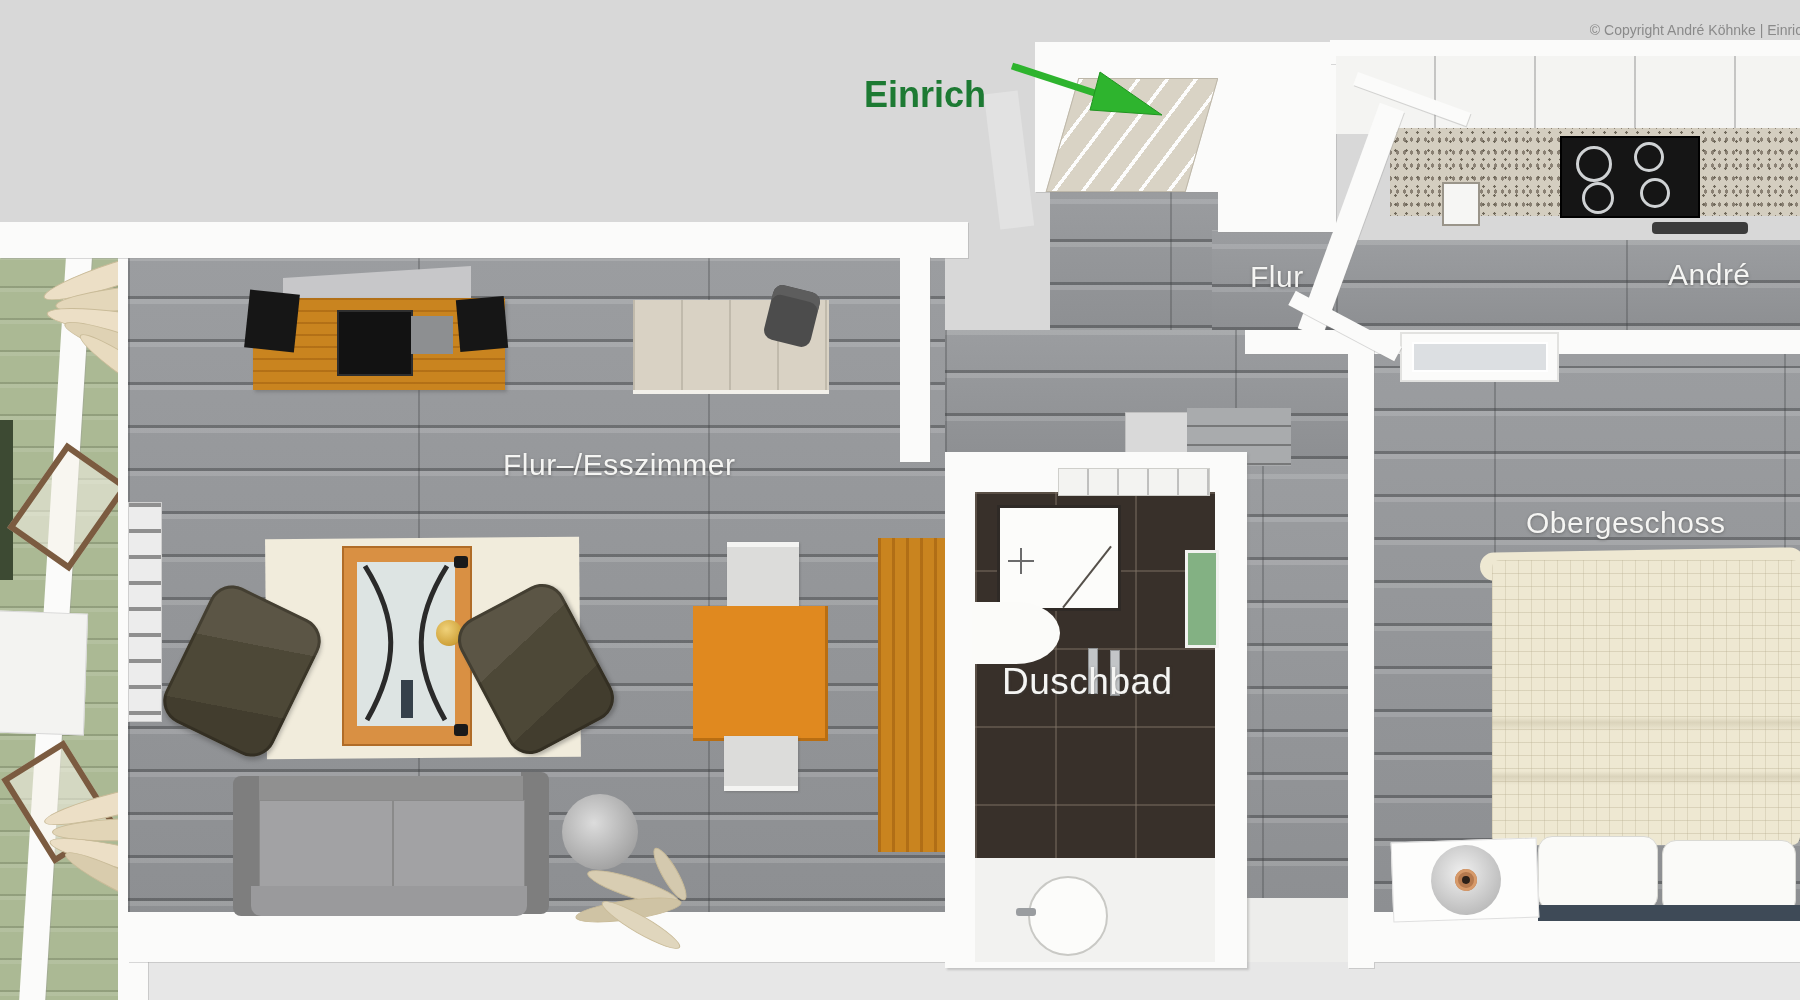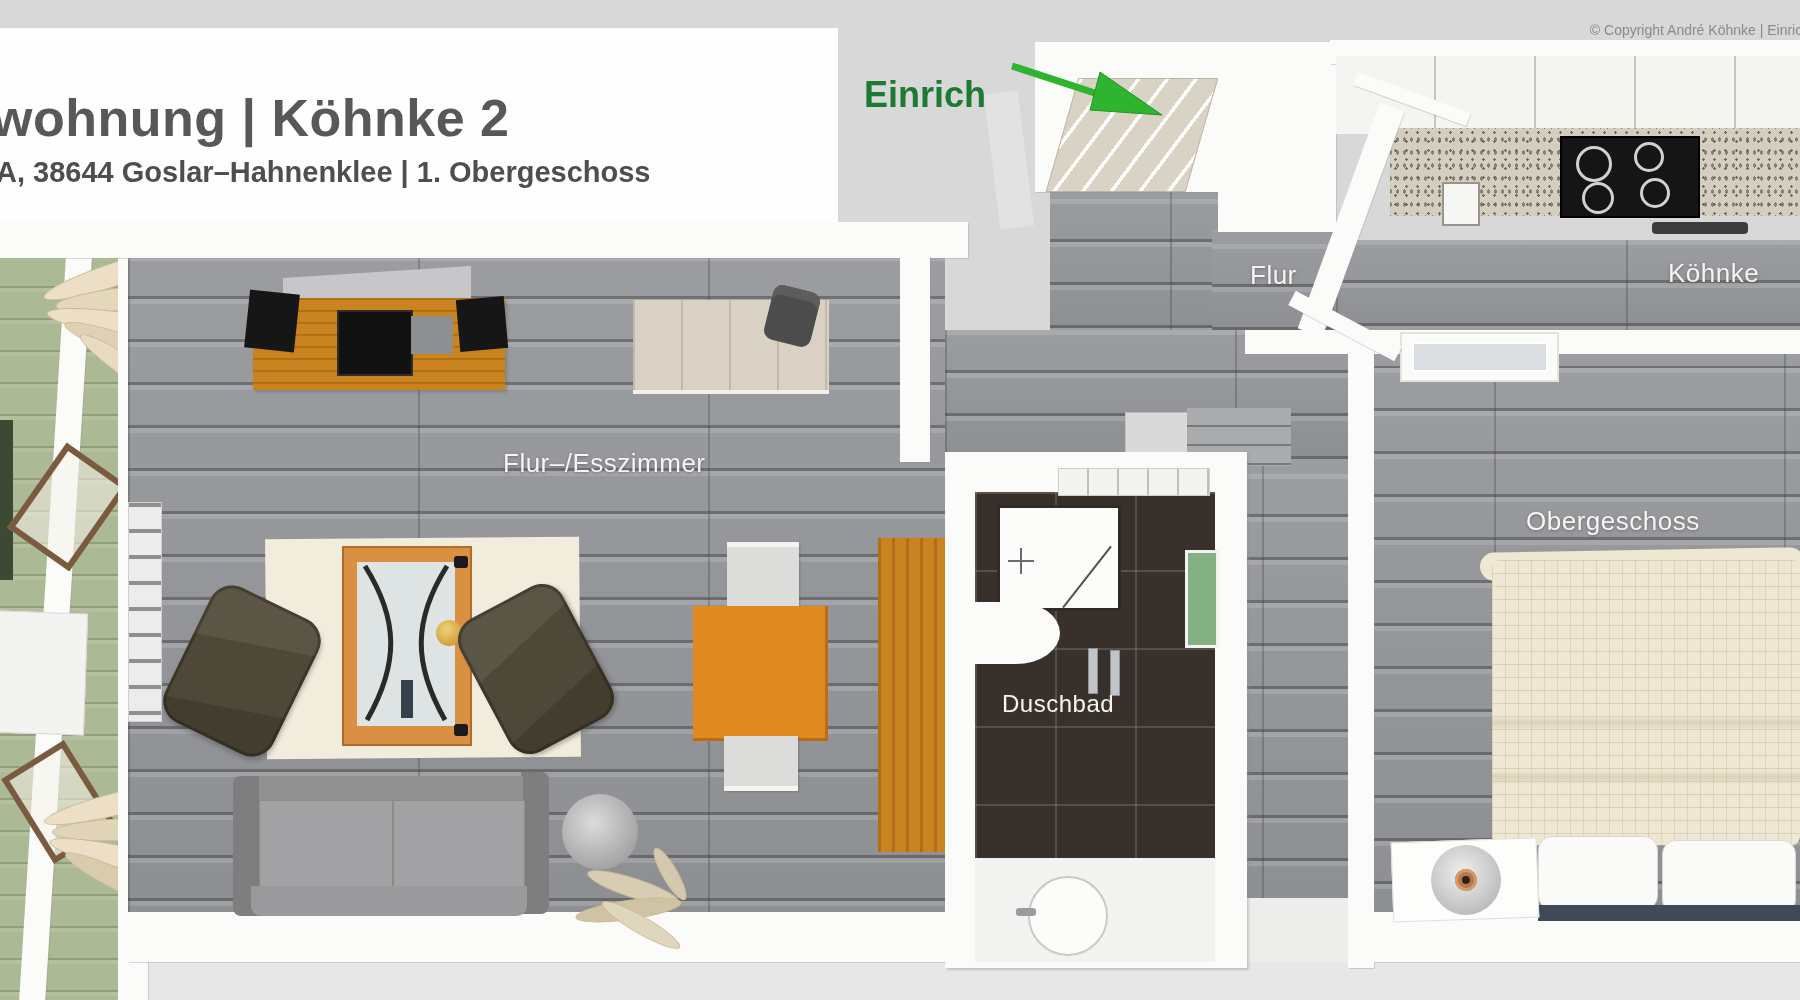--- a/index.html
+++ b/index.html
@@ -14,21 +14,21 @@
       repeating-linear-gradient(180deg, rgba(255,255,255,.14) 0 5px, transparent 5px 40px, rgba(40,42,44,.38) 40px 43px),
       linear-gradient(180deg,#9b9da0,#8d8f92);}
   .wood2{background-position:120px 12px, 0 14px, 0 0;}
   .green-floor{position:absolute;background-color:var(--balcony-green,#abb994);
     background-image:repeating-linear-gradient(180deg, rgba(255,255,255,.10) 0 4px, transparent 4px 30px, rgba(70,80,55,.25) 30px 32px);}
   .tiles{position:absolute;background-color:var(--tile-dark,#38302a);
     background-image:
       linear-gradient(rgba(130,118,104,.45) 2px, transparent 2px),
       linear-gradient(90deg, rgba(130,118,104,.45) 2px, transparent 2px);
     background-size:80px 78px;}
-  .room-label{position:absolute;color:var(--label-text,#f5f5f3);font-size:26px;letter-spacing:.5px;
+  .room-label{position:absolute;color:var(--label-text,#f5f5f3);font-size:30px;letter-spacing:.5px;
     text-shadow:0 1px 3px rgba(70,70,70,.55);white-space:nowrap;}
   .speckle{position:absolute;background-color:#d4cec0;
     background-image:radial-gradient(#6e6759 1.4px, transparent 1.6px),radial-gradient(#8a8174 1.2px, transparent 1.4px);
     background-size:11px 9px,7px 13px;background-position:0 0,4px 5px;}
   .olive-chair{position:absolute;background:linear-gradient(165deg,#5b5545 0 34%,#4d4837 34% 72%,#423d2e 72%);
     border-radius:24px;box-shadow:inset 0 0 0 3px rgba(25,22,15,.35), 2px 3px 4px rgba(60,60,60,.35);}
   .parasol{position:absolute;border-radius:50%;border:1px solid #c9bb98;}
   .deckchair{position:absolute;border:6px solid #7b5b40;background:rgba(245,242,232,.55);}
   svg{display:block;}
 </style>
@@ -145,21 +145,21 @@
   <div class="abs" style="left:1560px;top:136px;width:136px;height:78px;background:#151515;border:2px solid #000;">
     <div class="abs" style="left:14px;top:8px;width:30px;height:30px;border:3px solid #cfd2d4;border-radius:50%;"></div>
     <div class="abs" style="left:72px;top:4px;width:24px;height:24px;border:3px solid #cfd2d4;border-radius:50%;"></div>
     <div class="abs" style="left:20px;top:44px;width:26px;height:26px;border:3px solid #cfd2d4;border-radius:50%;"></div>
     <div class="abs" style="left:78px;top:40px;width:24px;height:24px;border:3px solid #cfd2d4;border-radius:50%;"></div>
   </div>
   <div class="abs" style="left:1652px;top:222px;width:96px;height:12px;background:#3c3c3c;border-radius:4px;"></div>
   <div class="wood" style="left:1336px;top:240px;width:464px;height:90px;"></div>
   <div class="wall" style="left:1338px;top:100px;width:26px;height:240px;transform:rotate(20deg);"></div>
   <div class="wall" style="left:1352px;top:92px;width:120px;height:14px;transform:rotate(20deg);"></div>
-  <div class="room-label" style="left:1668px;top:258px;">Köhnke</div>
+  <div class="room-label" style="left:1668px;top:258px;">André</div>
 
   <div class="wall" style="left:1245px;top:330px;width:555px;height:24px;"></div>
   <div class="wood wood2" style="left:1374px;top:354px;width:426px;height:558px;"></div>
   <div class="wall" style="left:1348px;top:348px;width:26px;height:620px;"></div>
   <div class="wall" style="left:1374px;top:912px;width:426px;height:50px;"></div>
   <div class="abs" style="left:1400px;top:332px;width:155px;height:46px;background:#fbfbfa;border:2px solid #e2e2e0;">
     <div class="abs" style="left:10px;top:8px;width:132px;height:26px;background:#dcdfe2;border:2px solid #fff;"></div>
   </div>
   <div class="wall" style="left:1285px;top:318px;width:120px;height:16px;transform:rotate(28deg);"></div>
 
@@ -192,26 +192,22 @@
     <div class="abs" style="left:86px;top:30px;width:2px;height:78px;background:#55504a;transform:rotate(38deg);"></div>
   </div>
   <div class="abs" style="left:972px;top:602px;width:88px;height:62px;background:#fbfbf9;border-radius:0 50% 50% 0/0 50% 50% 0;"></div>
   <div class="abs" style="left:1185px;top:550px;width:28px;height:92px;background:var(--towel-green,#83b183);border:3px solid #f2f2f0;"></div>
   <div class="abs" style="left:1088px;top:648px;width:8px;height:44px;background:#c2c5c7;border:1px solid #8f9294;"></div>
   <div class="abs" style="left:1110px;top:650px;width:8px;height:44px;background:#c2c5c7;border:1px solid #8f9294;"></div>
   <div class="abs" style="left:975px;top:858px;width:240px;height:104px;background:#f2f2f0;"></div>
   <div class="abs" style="left:1028px;top:876px;width:76px;height:76px;border-radius:50%;background:#fcfcfa;border:2px solid #c9c9c5;">
     <div class="abs" style="left:-14px;top:30px;width:20px;height:8px;background:#9a9da0;border-radius:3px;"></div>
   </div>
-  <div class="room-label" style="left:1002px;top:690px;font-size:24px;">Duschbad</div>
-
-  <div class="abs" style="left:0;top:28px;width:838px;height:194px;background:#fefefe;overflow:hidden;">
-    <div class="abs" style="left:-8px;top:60px;font-size:52px;font-weight:bold;color:var(--title-text,#58585a);white-space:nowrap;letter-spacing:.5px;">wohnung | Köhnke 2</div>
-    <div class="abs" style="left:-4px;top:128px;font-size:29px;font-weight:bold;color:#4e4e50;white-space:nowrap;">A, 38644 Goslar–Hahnenklee | 1. Obergeschoss</div>
-  </div>
+  <div class="room-label" style="left:1002px;top:661px;font-size:37px;">Duschbad</div>
+
 
   <div class="abs" style="right:-10px;top:22px;font-size:14px;color:var(--copyright-text,#8a8a8a);white-space:nowrap;">© Copyright André Köhnke | Einrich</div>
 
   <div class="abs" style="left:864px;top:74px;font-size:36px;font-weight:bold;color:var(--entrance-text,#1d7a33);white-space:nowrap;">Einrich</div>
   <div class="abs" style="left:1000px;top:52px;width:170px;height:75px;">
     <svg width="170" height="75" viewBox="0 0 170 75">
       <line x1="12" y1="14" x2="110" y2="46" stroke="var(--arrow-green,#2eb42e)" stroke-width="7"></line>
       <polygon points="100,20 162,63 90,58" fill="var(--arrow-green,#2eb42e)" stroke="#219421" stroke-width="1"></polygon>
     </svg>
   </div>

